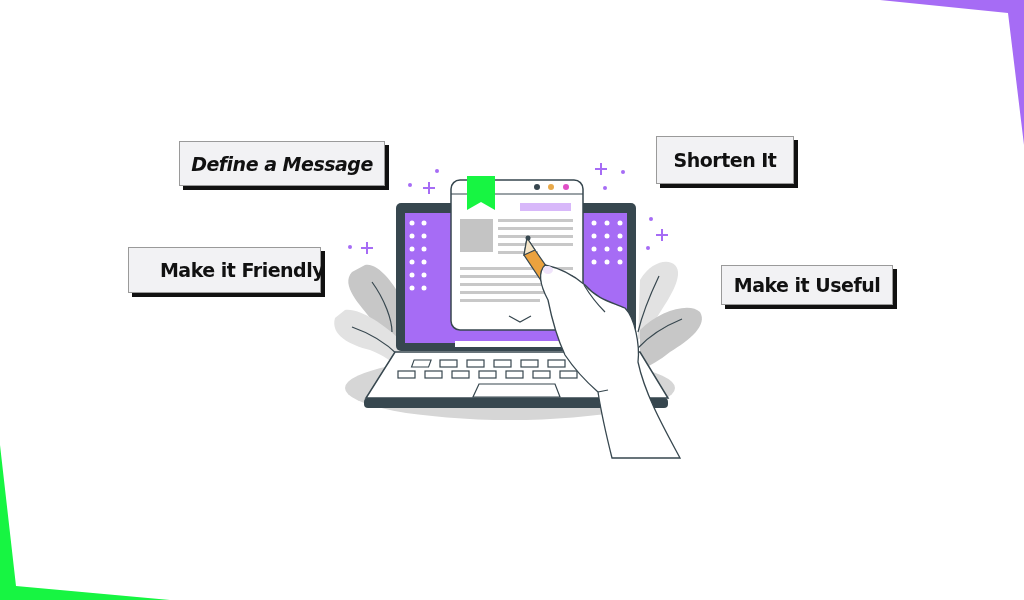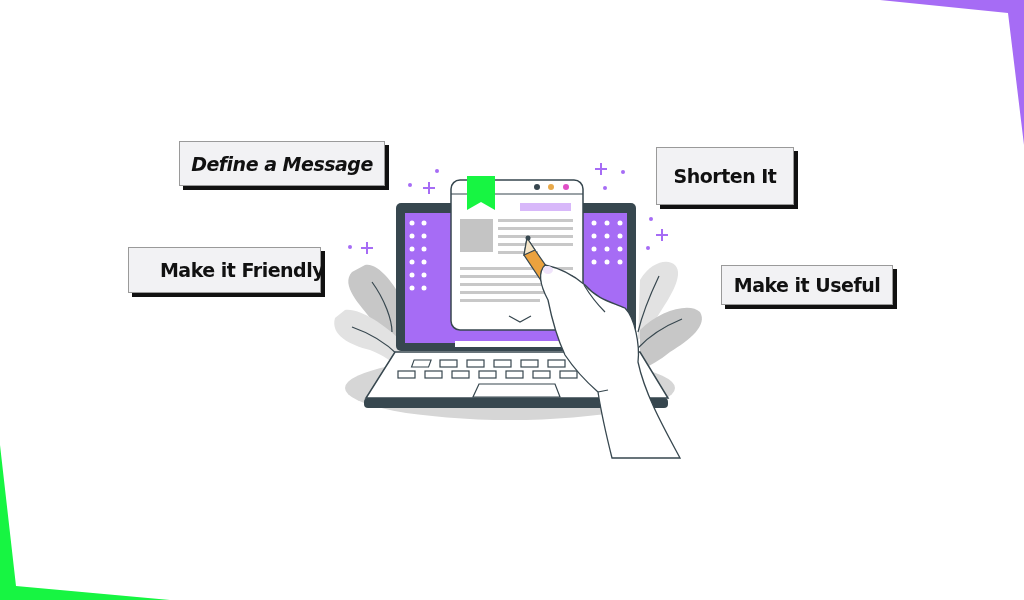--- a/index.html
+++ b/index.html
@@ -158,19 +158,19 @@
 </svg>
 
 <div class="label-card" style="left:179px; top:141px; width:206px; height:45px;font-style:italic;">
   <span>Define a Message</span>
 </div>
 
 <div class="label-card" style="left:128px; top:247px; width:193px; height:46px;padding-left:35px;">
   <span>Make it Friendly</span>
 </div>
 
-<div class="label-card" style="left:656px; top:147px; width:138px; height:58px;">
+<div class="label-card" style="left:656px; top:136px; width:138px; height:48px;">
   <span>Shorten It</span>
 </div>
 
 <div class="label-card" style="left:721px; top:265px; width:172px; height:40px;">
   <span>Make it Useful</span>
 </div>
 
 </body></html>

